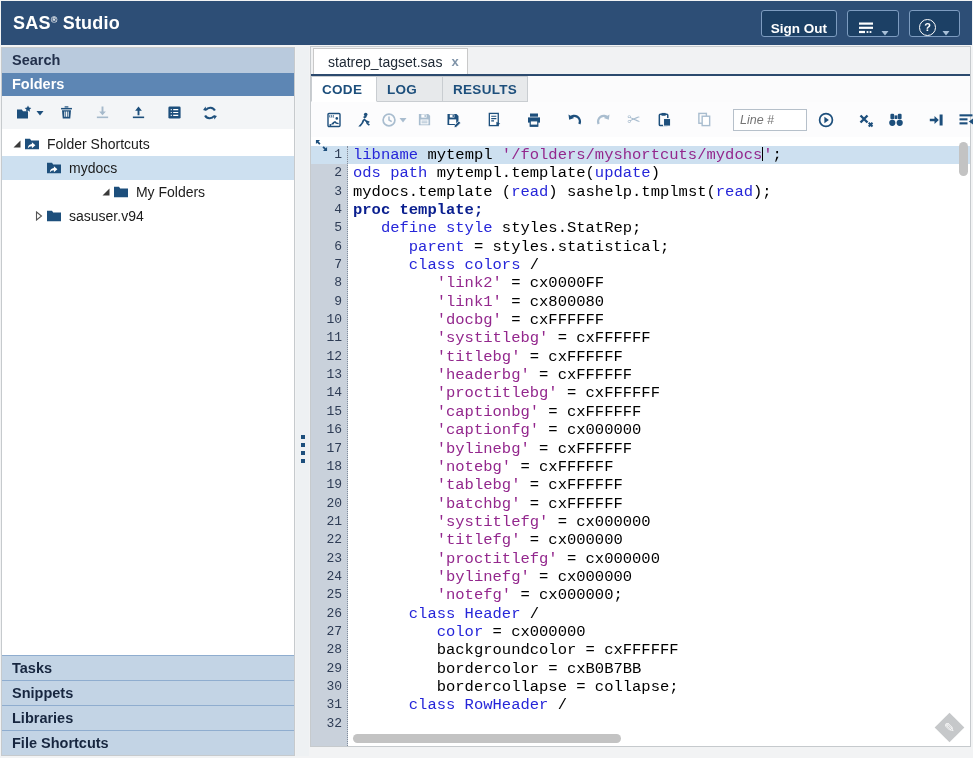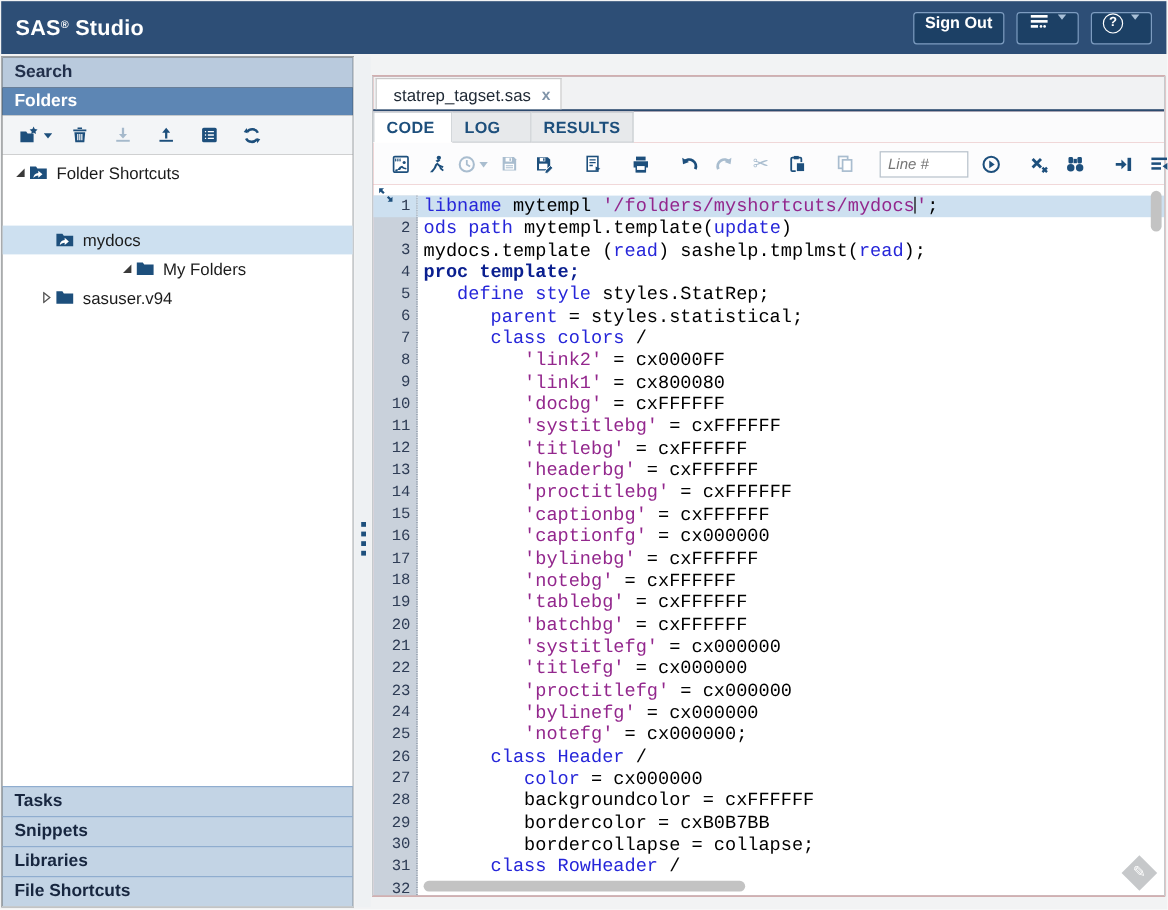--- a/index.html
+++ b/index.html
@@ -2,44 +2,44 @@
 <html><head>
 <meta charset="utf-8">
 <style>
   html,body{margin:0;padding:0;}
   body{width:973px;height:758px;position:relative;background:#f2f3f4;font-family:"Liberation Sans",sans-serif;overflow:hidden;}
   
   .topbar{position:absolute;left:1px;top:1px;right:1px;height:44px;background:#2d4e76;display:flex;align-items:center;color:#fff;}
   .brand{margin-left:12px;font-size:18px;font-weight:bold;letter-spacing:.2px;}
   .brand sup{font-size:9px;vertical-align:6px;}
   .top-actions{margin-left:auto;display:flex;gap:10px;margin-right:12px;align-items:center;}
-  .tbtn{background:#1c4065;border:1px solid #7d9cc0;border-radius:3px;color:#fff;font-weight:bold;font-size:13.5px;height:27px;display:flex;align-items:flex-start;padding:0 9px;gap:6px;cursor:pointer;box-sizing:border-box;}
+  .tbtn{background:#1c4065;border:1px solid #7d9cc0;border-radius:3px;color:#fff;font-weight:bold;font-size:13.5px;height:27px;display:flex;align-items:flex-end;padding:0 9px;gap:6px;cursor:pointer;box-sizing:border-box;}
   .tbtn .caret{color:#a9c0d8;display:flex;}
   .qmark{border:1.5px solid #fff;border-radius:50%;width:15px;height:15px;line-height:15px;text-align:center;font-size:11px;font-weight:bold;display:inline-block;}
   
   .sidebar{position:absolute;left:1px;top:47px;width:294px;bottom:2px;background:#000000;border:1px solid #c6cacd;box-sizing:border-box;display:flex;flex-direction:column;}
   .search-hdr{height:25px;background:#b9cadd;color:#22304b;font-weight:bold;font-size:14.5px;line-height:25px;padding-left:10px;flex:none;cursor:pointer;}
   .folders-hdr{height:23px;background:#5d86b4;color:#fff;font-weight:bold;font-size:14.5px;line-height:23px;padding-left:10px;flex:none;cursor:pointer;}
   .side-toolbar{height:33px;background:#f3f5f7;display:flex;align-items:center;padding-left:10px;flex:none;}
   .sbtn{min-width:36px;height:26px;display:flex;align-items:center;justify-content:center;color:#1d4f7c;cursor:pointer;gap:3px;}
   .sbtn.disabled{color:#a5b9cb;cursor:default;}
   .tree{flex:1;overflow:hidden;background:#fff;padding-top:3px;}
   .trow{height:24px;display:flex;align-items:center;font-size:14px;color:#1b1b1b;cursor:pointer;}
-  .trow.selected{background:#cde0f0;margin-top:32px;}
+  .trow.selected{background:#cde0f0;}
   .texp{width:14px;display:flex;justify-content:center;flex:none;}
   .ticon{width:20px;display:flex;color:#1d4f7c;flex:none;}
   .tlabel{margin-left:3px;white-space:nowrap;}
   .accordion{flex:none;border-radius:26px;}
   .arow{height:24px;line-height:24px;background:#c3d4e5;border-top:1px solid #8fadcf;color:#17263f;font-weight:bold;font-size:14.5px;padding-left:10px;cursor:pointer;}
   
   .splitter{position:absolute;left:296px;top:47px;width:13px;bottom:2px;background:#eef1f3;box-sizing:border-box;cursor:col-resize;}
   .splitter .dots{position:absolute;left:50%;transform:translateX(-50%);top:388px;display:flex;flex-direction:column;gap:4px;}
   .dot{width:4px;height:4px;background:#1d4f7c;}
   
-  .main{position:absolute;left:310px;top:46px;right:2px;bottom:11px;background:#b91c1c;border:1px solid #c6cacd;box-sizing:border-box;display:flex;flex-direction:column;margin-top:17px;}
+  .main{position:absolute;left:310px;top:46px;right:2px;bottom:11px;background:#c4b5fd;border:1px solid #c6cacd;box-sizing:border-box;display:flex;flex-direction:column;}
   .tabstrip{height:27px;background:#f1f2f3;border-bottom:2px solid #2c4a6e;display:flex;align-items:flex-end;flex:none;}
   .doctab{height:26px;background:#fff;border:1px solid #c9c9c9;border-bottom:none;margin-left:2px;display:flex;align-items:center;padding:0 8px;gap:6px;font-size:14px;color:#202a36;box-sizing:border-box;cursor:pointer;}
   .doctab .dicon{color:#1d4f7c;display:flex;}
   .doctab .close{color:#7f93a8;font-size:13px;font-weight:bold;margin-left:3px;cursor:pointer;}
   .subtabs{height:26px;background:#fbfbfc;display:flex;align-items:stretch;flex:none;}
   .subtab{min-width:66px;box-sizing:border-box;padding:0 10px;display:flex;align-items:center;font-size:13.5px;font-weight:bold;letter-spacing:.3px;color:#1d4f7c;background:#e7e9eb;border:1px solid #c9cdd1;border-left:none;cursor:pointer;}
   .subtab:first-child{border-left:1px solid #c9cdd1;}
   .subtab.active{background:#fff;border-bottom-color:#fff;}
   .etoolbar{height:35px;display:flex;align-items:center;background:#fcfcfd;padding-left:8px;flex:none;}
   .egroup{display:flex;align-items:center;}

